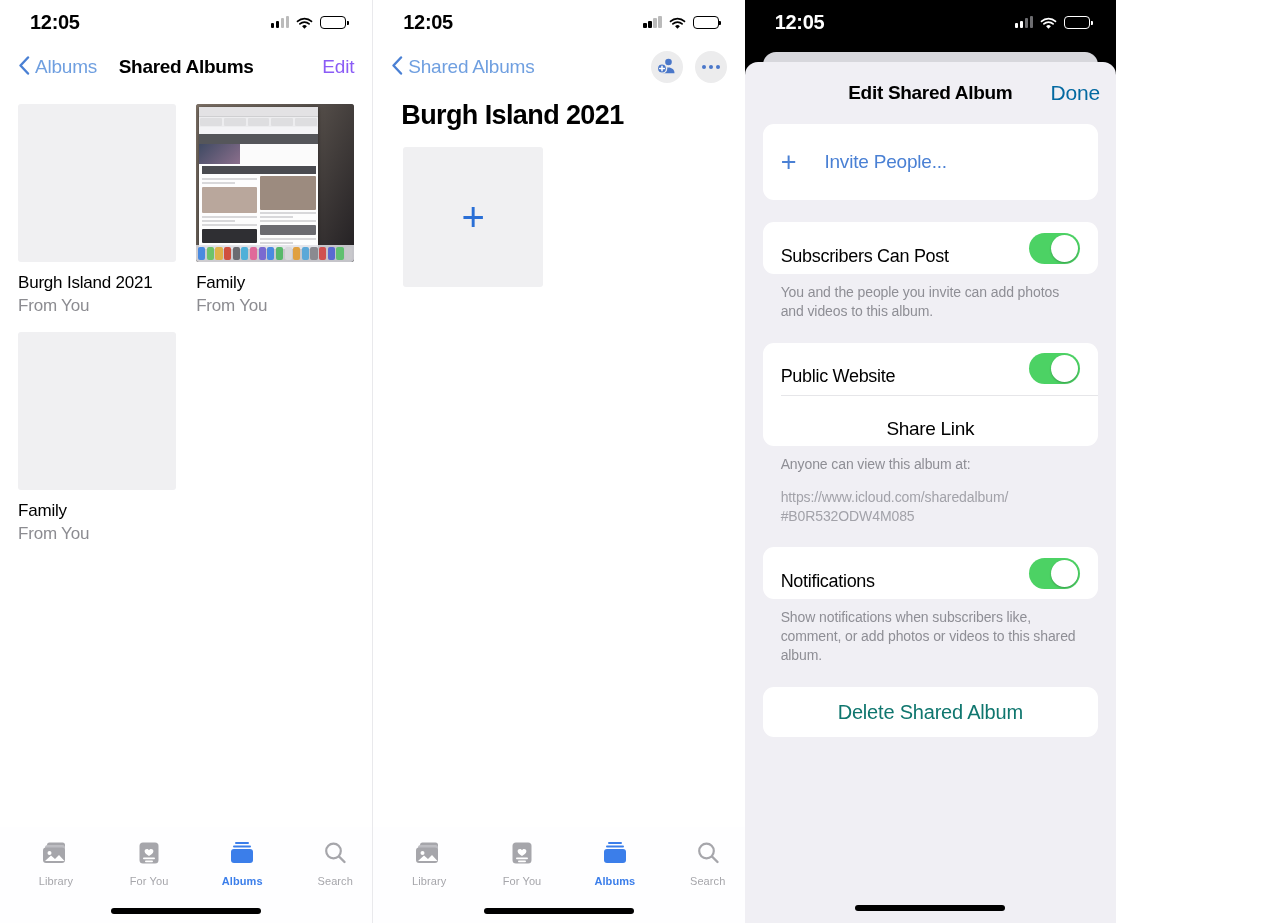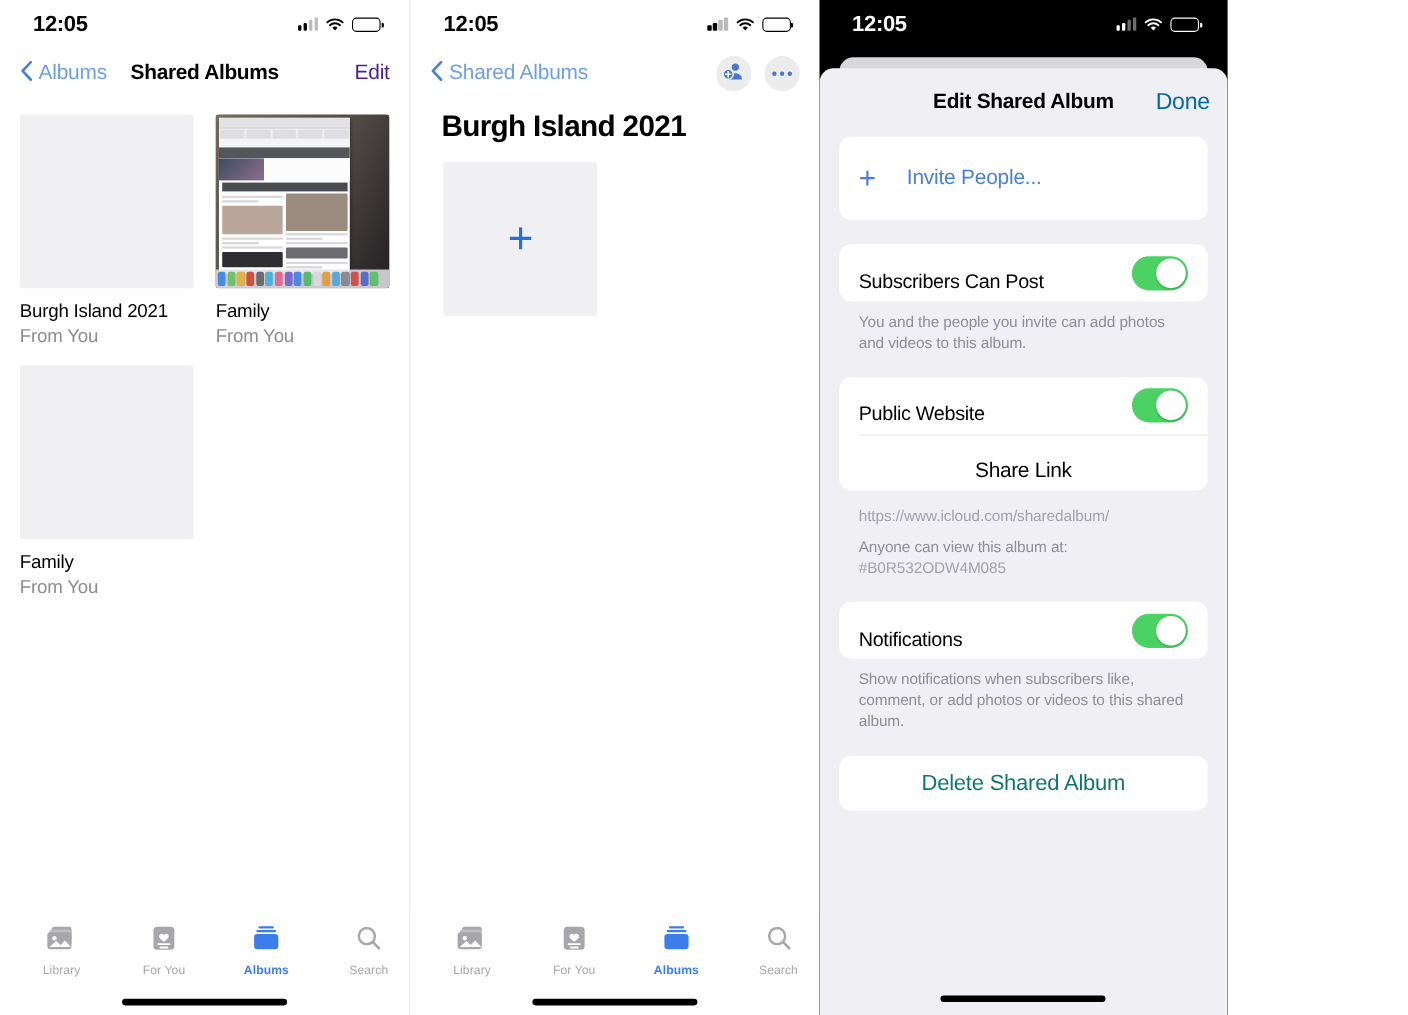--- a/index.html
+++ b/index.html
@@ -54,21 +54,21 @@
   }
   .nav-back { display: flex; align-items: center; gap: 5px; cursor: pointer; }
   .chev { display: block; }
   .nav-back-label { color: #6f9fe0; font-size: 19px; letter-spacing: -0.2px; }
   .nav-title {
     position: absolute; left: 0; right: 0; text-align: center;
     font-size: 19px; font-weight: bold; color: #000; letter-spacing: -0.3px;
     pointer-events: none;
   }
   .nav-edit {
-    margin-left: auto; color: #4c1d95; font-size: 19px;
+    margin-left: auto; color: #8b5cf6; font-size: 19px;
     letter-spacing: -0.2px; cursor: pointer;
   }
 
   
   .grid {
     display: grid; grid-template-columns: 1fr 1fr;
     gap: 16px 20px; padding: 14px 18px 0 18px;
   }
   .album { cursor: pointer; }
   .thumb {
@@ -538,22 +538,22 @@
             <span class="row-label">Public Website</span>
             <span class="toggle">
                 <span class="knob"></span>
               </span>
           </div>
           <div class="divider"></div>
           <div class="row row-center">
             <span class="row-label">Share Link</span>
           </div>
         </div>
+        <div class="footnote">Anyone can view this album at:</div>
         <div class="footnote url" style="padding-top:14px">https://www.icloud.com/sharedalbum/</div>
-        <div class="footnote">Anyone can view this album at:</div>
         <div class="footnote url" style="padding-top:0">#B0R532ODW4M085</div>
 
         <div class="gap-md"></div>
 
         <div class="card">
           <div class="row">
             <span class="row-label">Notifications</span>
             <span class="toggle">
                 <span class="knob"></span>
               </span>

